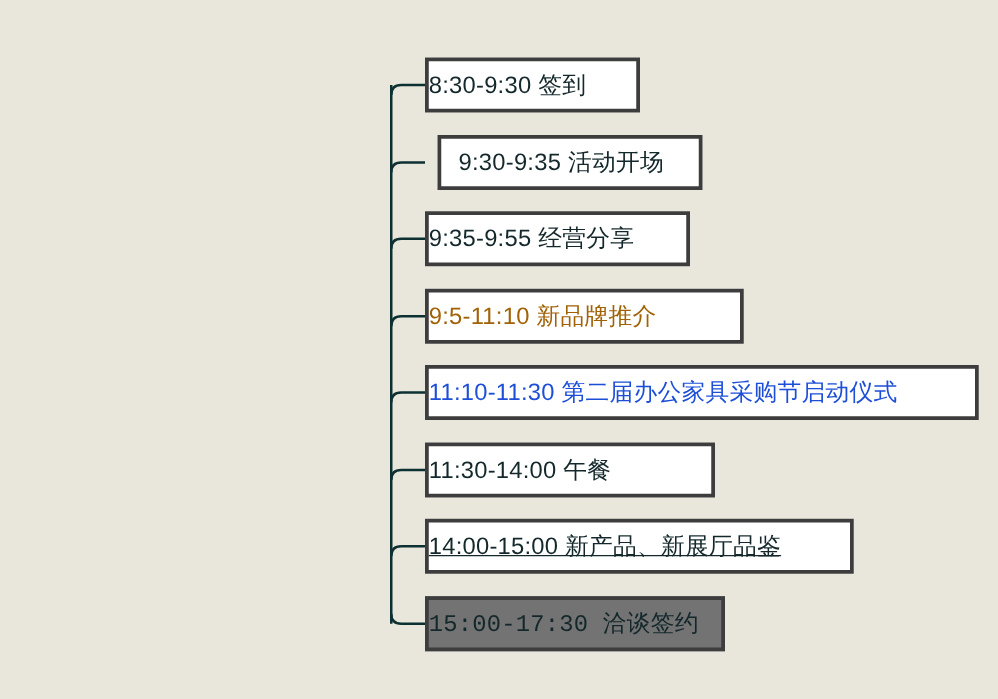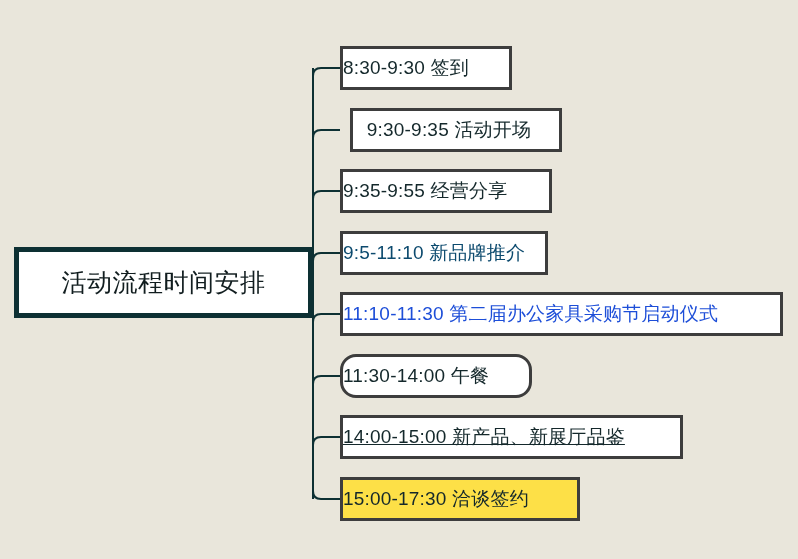--- a/index.html
+++ b/index.html
@@ -62,44 +62,41 @@
       <path d="M 313 76 Q 313 68 321 68 L 340 68" fill="none" stroke="#0D3033" stroke-width="2" stroke-linecap="butt"></path>
       <path d="M 313 138 Q 313 130 321 130 L 340 130" fill="none" stroke="#0D3033" stroke-width="2" stroke-linecap="butt"></path>
       <path d="M 313 199 Q 313 191 321 191 L 340 191" fill="none" stroke="#0D3033" stroke-width="2" stroke-linecap="butt"></path>
       <path d="M 313 261 Q 313 253 321 253 L 340 253" fill="none" stroke="#0D3033" stroke-width="2" stroke-linecap="butt"></path>
       <path d="M 313 322 Q 313 314 321 314 L 340 314" fill="none" stroke="#0D3033" stroke-width="2" stroke-linecap="butt"></path>
       <path d="M 313 384 Q 313 376 321 376 L 340 376" fill="none" stroke="#0D3033" stroke-width="2" stroke-linecap="butt"></path>
       <path d="M 313 445 Q 313 437 321 437 L 340 437" fill="none" stroke="#0D3033" stroke-width="2" stroke-linecap="butt"></path>
       <path d="M 313 491 Q 313 499 321 499 L 340 499" fill="none" stroke="#0D3033" stroke-width="2" stroke-linecap="butt"></path>
     </svg>
 
-  <div class="node root-node" style="left: 14px; top: 247px; width: 299px; height: 71px; border-color: rgb(13, 48, 51); background: rgb(255, 255, 255);">
-    <span>活动流程时间安排</span>
-  </div>
 
   <div id="branch-container">
       <div class="node branch-node" style="left: 340px; top: 46px; width: 172px; height: 44px; border-color: rgb(61, 61, 61); background: rgb(255, 255, 255); color: rgb(20, 40, 43);">
         <span>8:30-9:30 签到</span>
       </div>
       <div class="node branch-node" style="left: 350px; top: 108px; width: 212px; height: 44px; border-color: rgb(61, 61, 61); background: rgb(255, 255, 255); color: rgb(20, 40, 43); justify-content: center;">
         <span>9:30-9:35 活动开场</span>
       </div>
       <div class="node branch-node" style="left: 340px; top: 169px; width: 212px; height: 44px; border-color: rgb(61, 61, 61); background: rgb(255, 255, 255); color: rgb(20, 40, 43);">
         <span>9:35-9:55 经营分享</span>
       </div>
-      <div class="node branch-node" style="left: 340px; top: 231px; width: 208px; height: 44px; border-color: rgb(61, 61, 61); background: rgb(255, 255, 255); color: #0c4a6e;">
+      <div class="node branch-node" style="left: 340px; top: 231px; width: 255px; height: 44px; border-color: rgb(61, 61, 61); background: rgb(255, 255, 255); color: #a16207;">
         <span>9:5-11:10 新品牌推介</span>
       </div>
       <div class="node branch-node" style="left: 340px; top: 292px; width: 443px; height: 44px; border-color: rgb(61, 61, 61); background: rgb(255, 255, 255); color: #1d4ed8;">
         <span>11:10-11:30 第二届办公家具采购节启动仪式</span>
       </div>
-      <div class="node branch-node" style="left: 340px; top: 354px; width: 192px; height: 44px; border-color: rgb(61, 61, 61); background: rgb(255, 255, 255); color: rgb(20, 40, 43); border-radius: 16px;">
+      <div class="node branch-node" style="left: 340px; top: 354px; width: 232px; height: 44px; border-color: rgb(61, 61, 61); background: rgb(255, 255, 255); color: rgb(20, 40, 43);">
         <span>11:30-14:00 午餐</span>
       </div>
       <div class="node branch-node" style="left: 340px; top: 415px; width: 343px; height: 44px; border-color: rgb(61, 61, 61); background: rgb(255, 255, 255); color: rgb(20, 40, 43); text-decoration: underline;">
         <span>14:00-15:00 新产品、新展厅品鉴</span>
       </div>
-      <div class="node branch-node" style="left: 340px; top: 477px; width: 240px; height: 44px; border-color: rgb(61, 61, 61); background: #fde047; color: rgb(20, 40, 43);">
+      <div class="node branch-node" style="left: 340px; top: 477px; width: 240px; height: 44px; border-color: rgb(61, 61, 61); background: #737373; color: rgb(20, 40, 43); font-family: Liberation Mono, monospace;">
         <span>15:00-17:30 洽谈签约</span>
       </div>
     </div>
 
 </div>
 
 </body></html>

